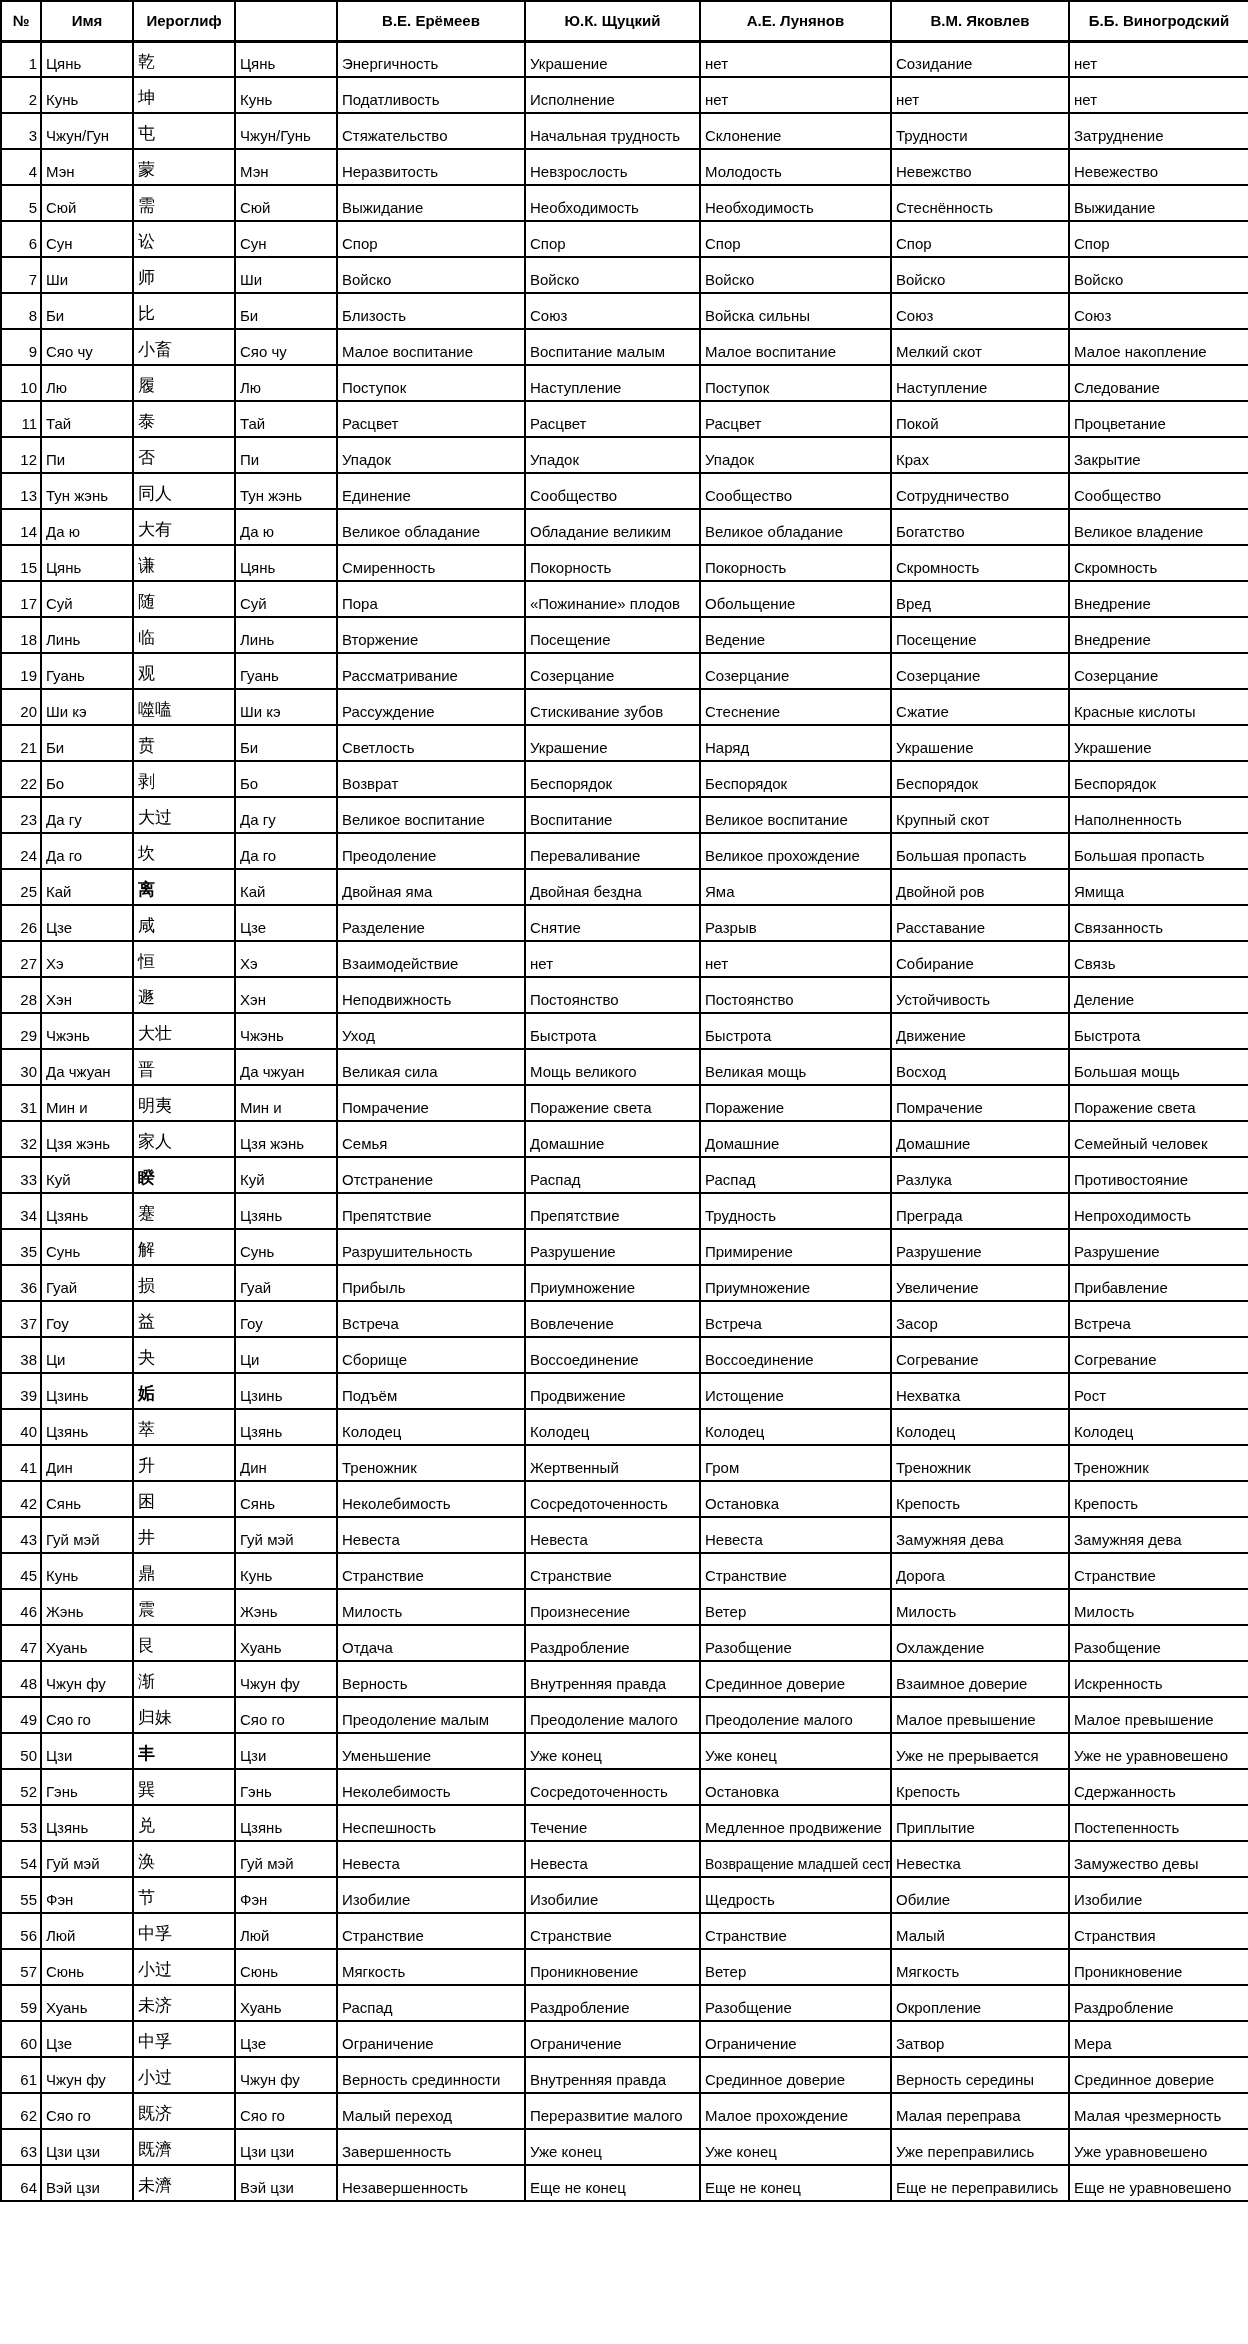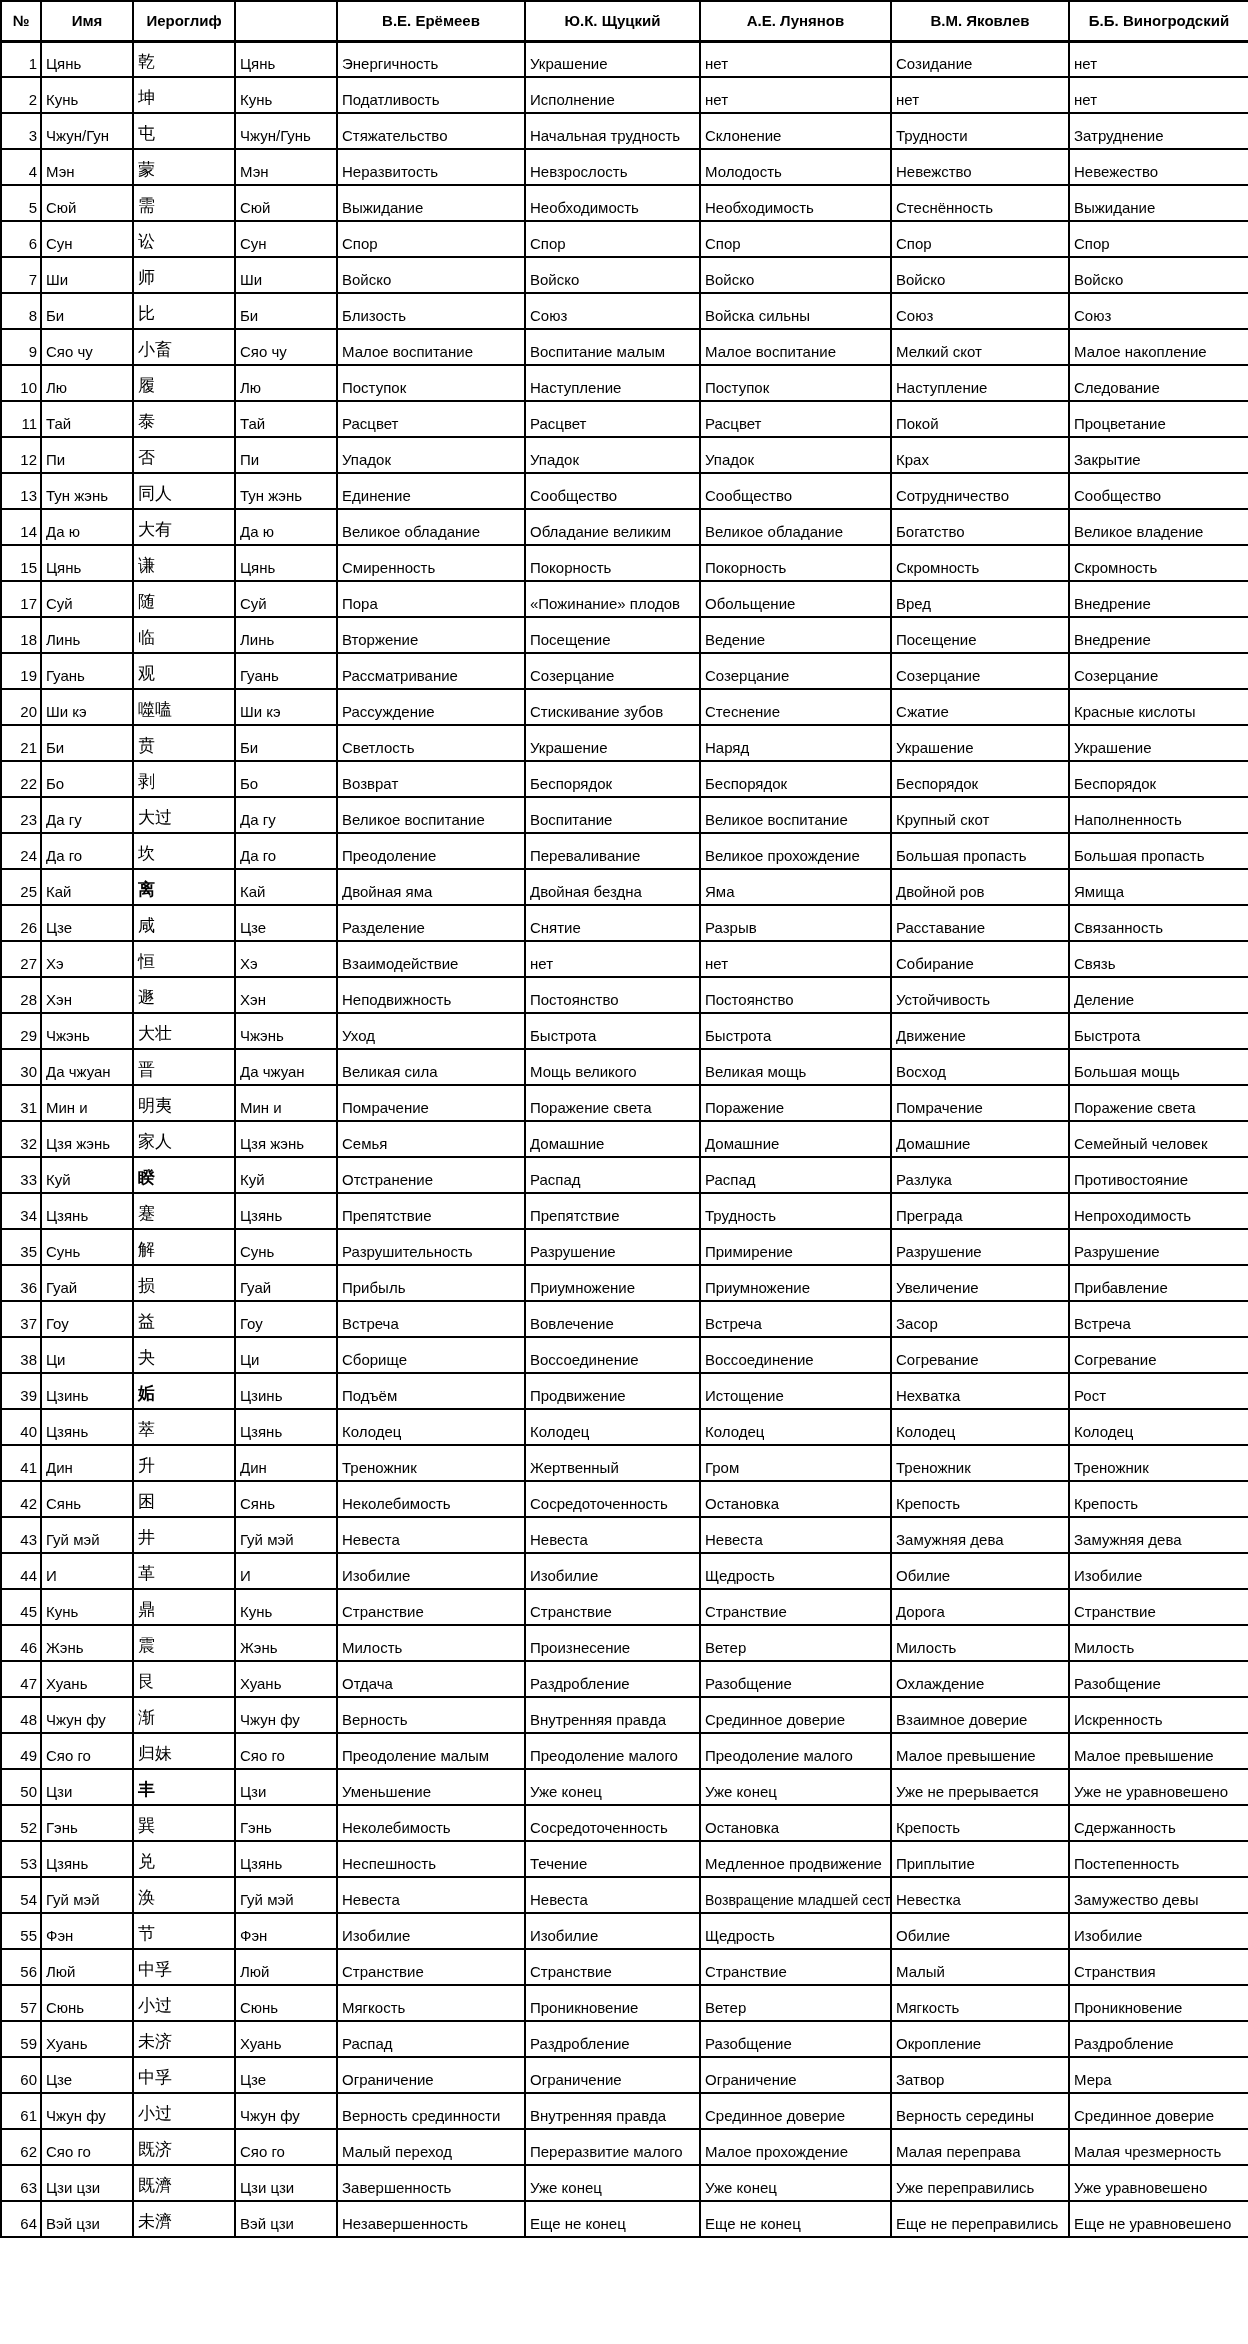--- a/index.html
+++ b/index.html
@@ -1262,49 +1262,20 @@
         </td>
         <td class="c7">
           <div class="t">Замужняя дева</div>
         </td>
         <td class="c8">
           <div class="t">Замужняя дева</div>
         </td>
       </tr>
       <tr>
         <td class="c0">
-          <div class="t">44</div>
-        </td>
-        <td class="c1">
-          <div class="t">И</div>
-        </td>
-        <td class="c2">
-          <div class="t">革</div>
-        </td>
-        <td class="c3">
-          <div class="t">И</div>
-        </td>
-        <td class="c4">
-          <div class="t">Изобилие</div>
-        </td>
-        <td class="c5">
-          <div class="t">Изобилие</div>
-        </td>
-        <td class="c6">
-          <div class="t">Щедрость</div>
-        </td>
-        <td class="c7">
-          <div class="t">Обилие</div>
-        </td>
-        <td class="c8">
-          <div class="t">Изобилие</div>
-        </td>
-      </tr>
-      <tr>
-        <td class="c0">
           <div class="t">45</div>
         </td>
         <td class="c1">
           <div class="t">Кунь</div>
         </td>
         <td class="c2">
           <div class="t">鼎</div>
         </td>
         <td class="c3">
           <div class="t">Кунь</div>

